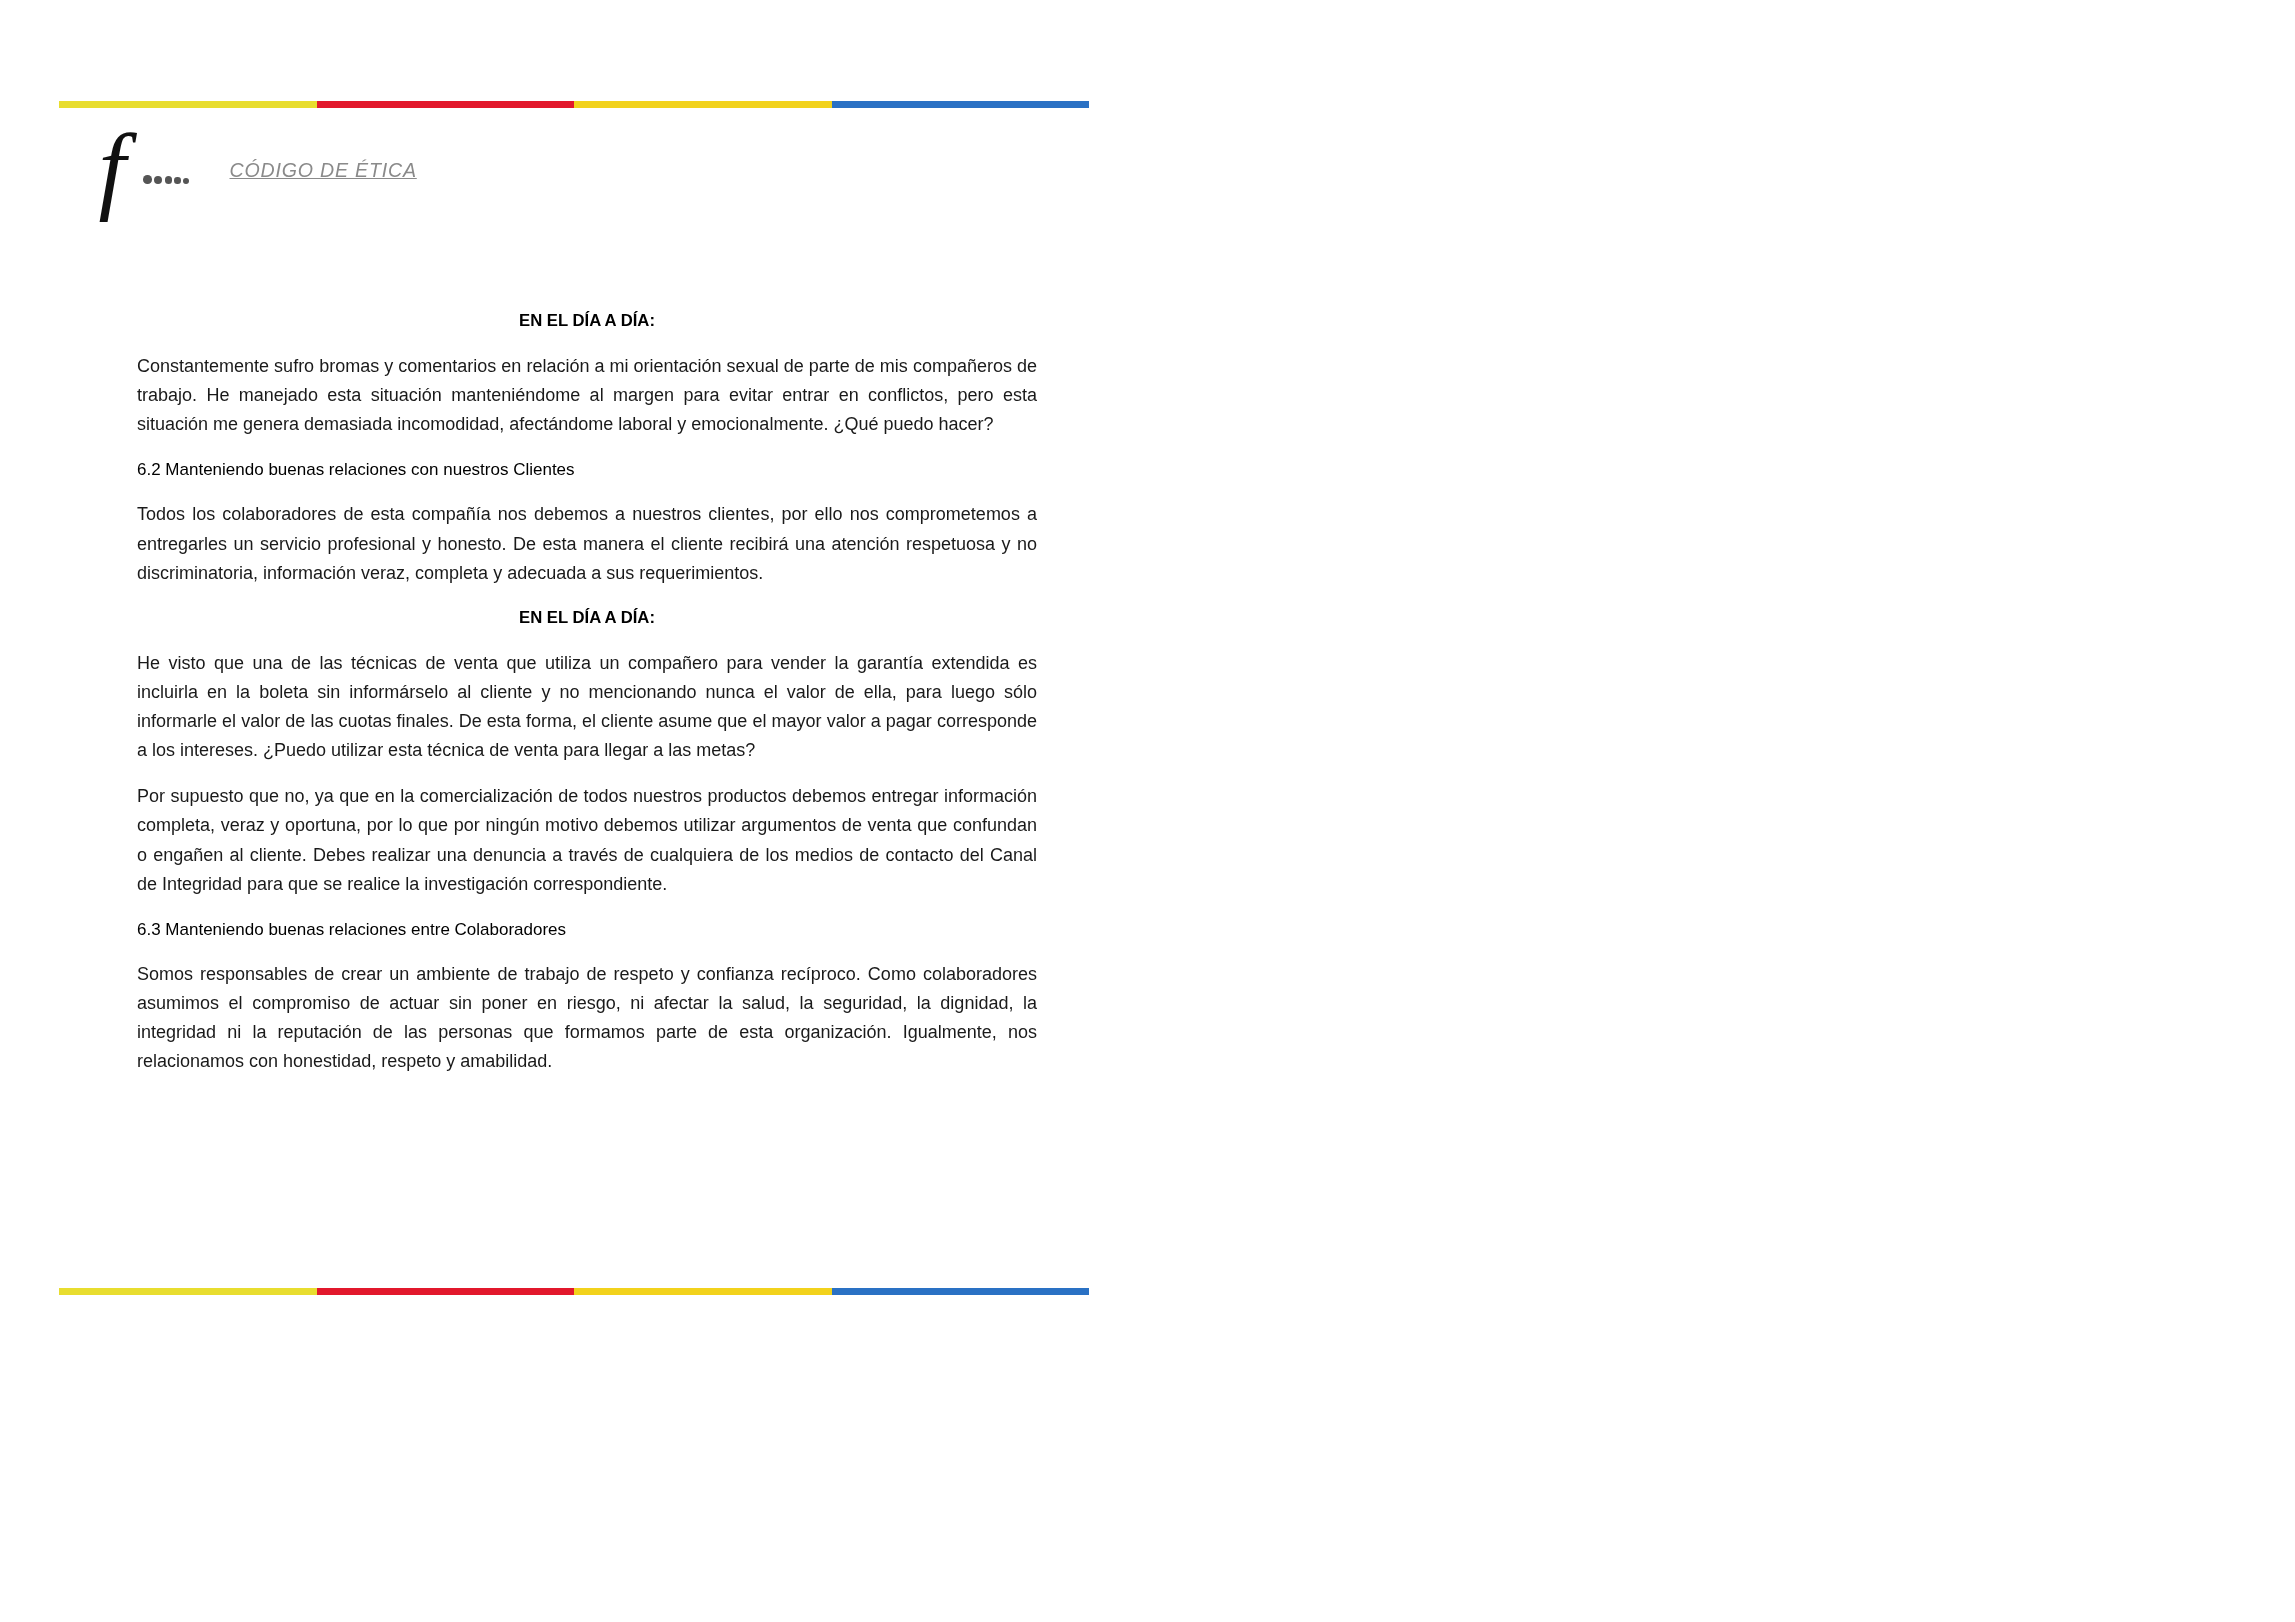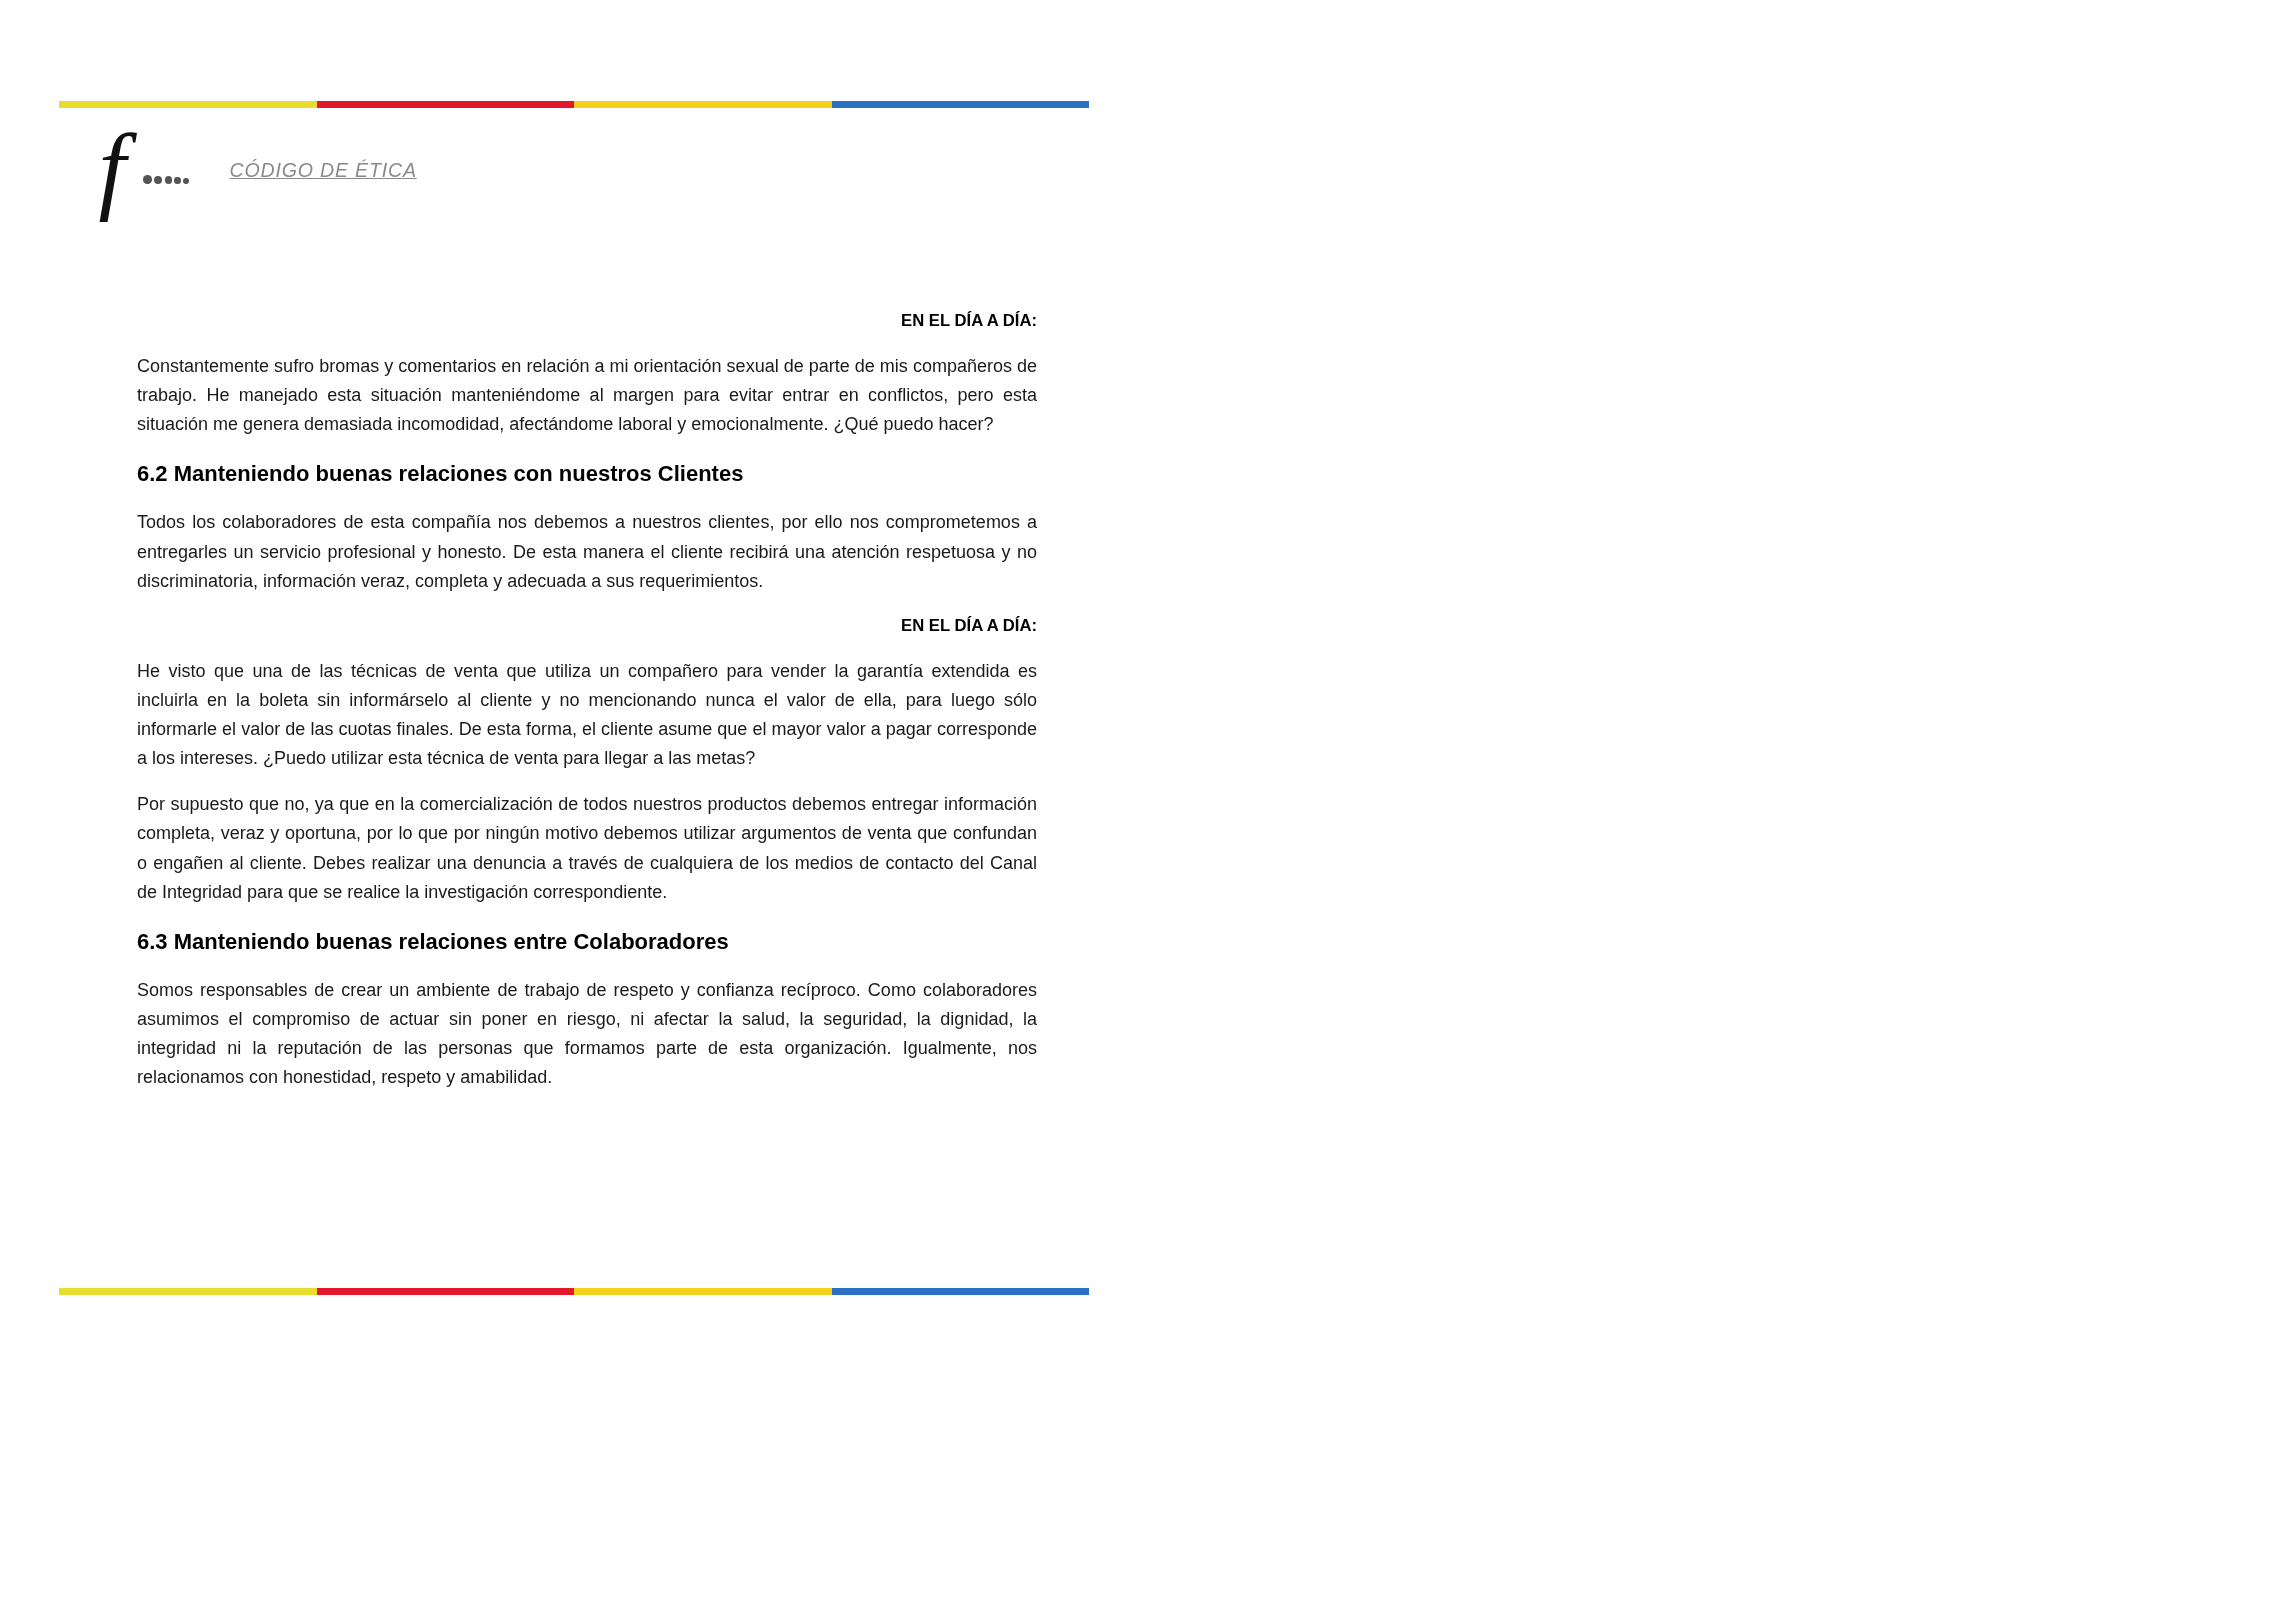--- a/index.html
+++ b/index.html
@@ -118,26 +118,26 @@
     text-align: justify;
     color: #1a1a1a;
     margin-bottom: 17px;
   }
   .heading {
     font-size: 16.7px;
     line-height: 1.6;
     font-weight: bold;
     color: #000000;
     margin-bottom: 17px;
-    text-align: right;
+    text-align: center;
   }
   .section-head {
-    font-size: 22px;
+    font-size: 17px;
     line-height: 1.6;
-    font-weight: bold;
+    font-weight: normal;
     color: #000000;
     margin-bottom: 17px;
     text-align: left;
   }
 </style>
 </head>
 <body>
 
 <div class="spread">
 

